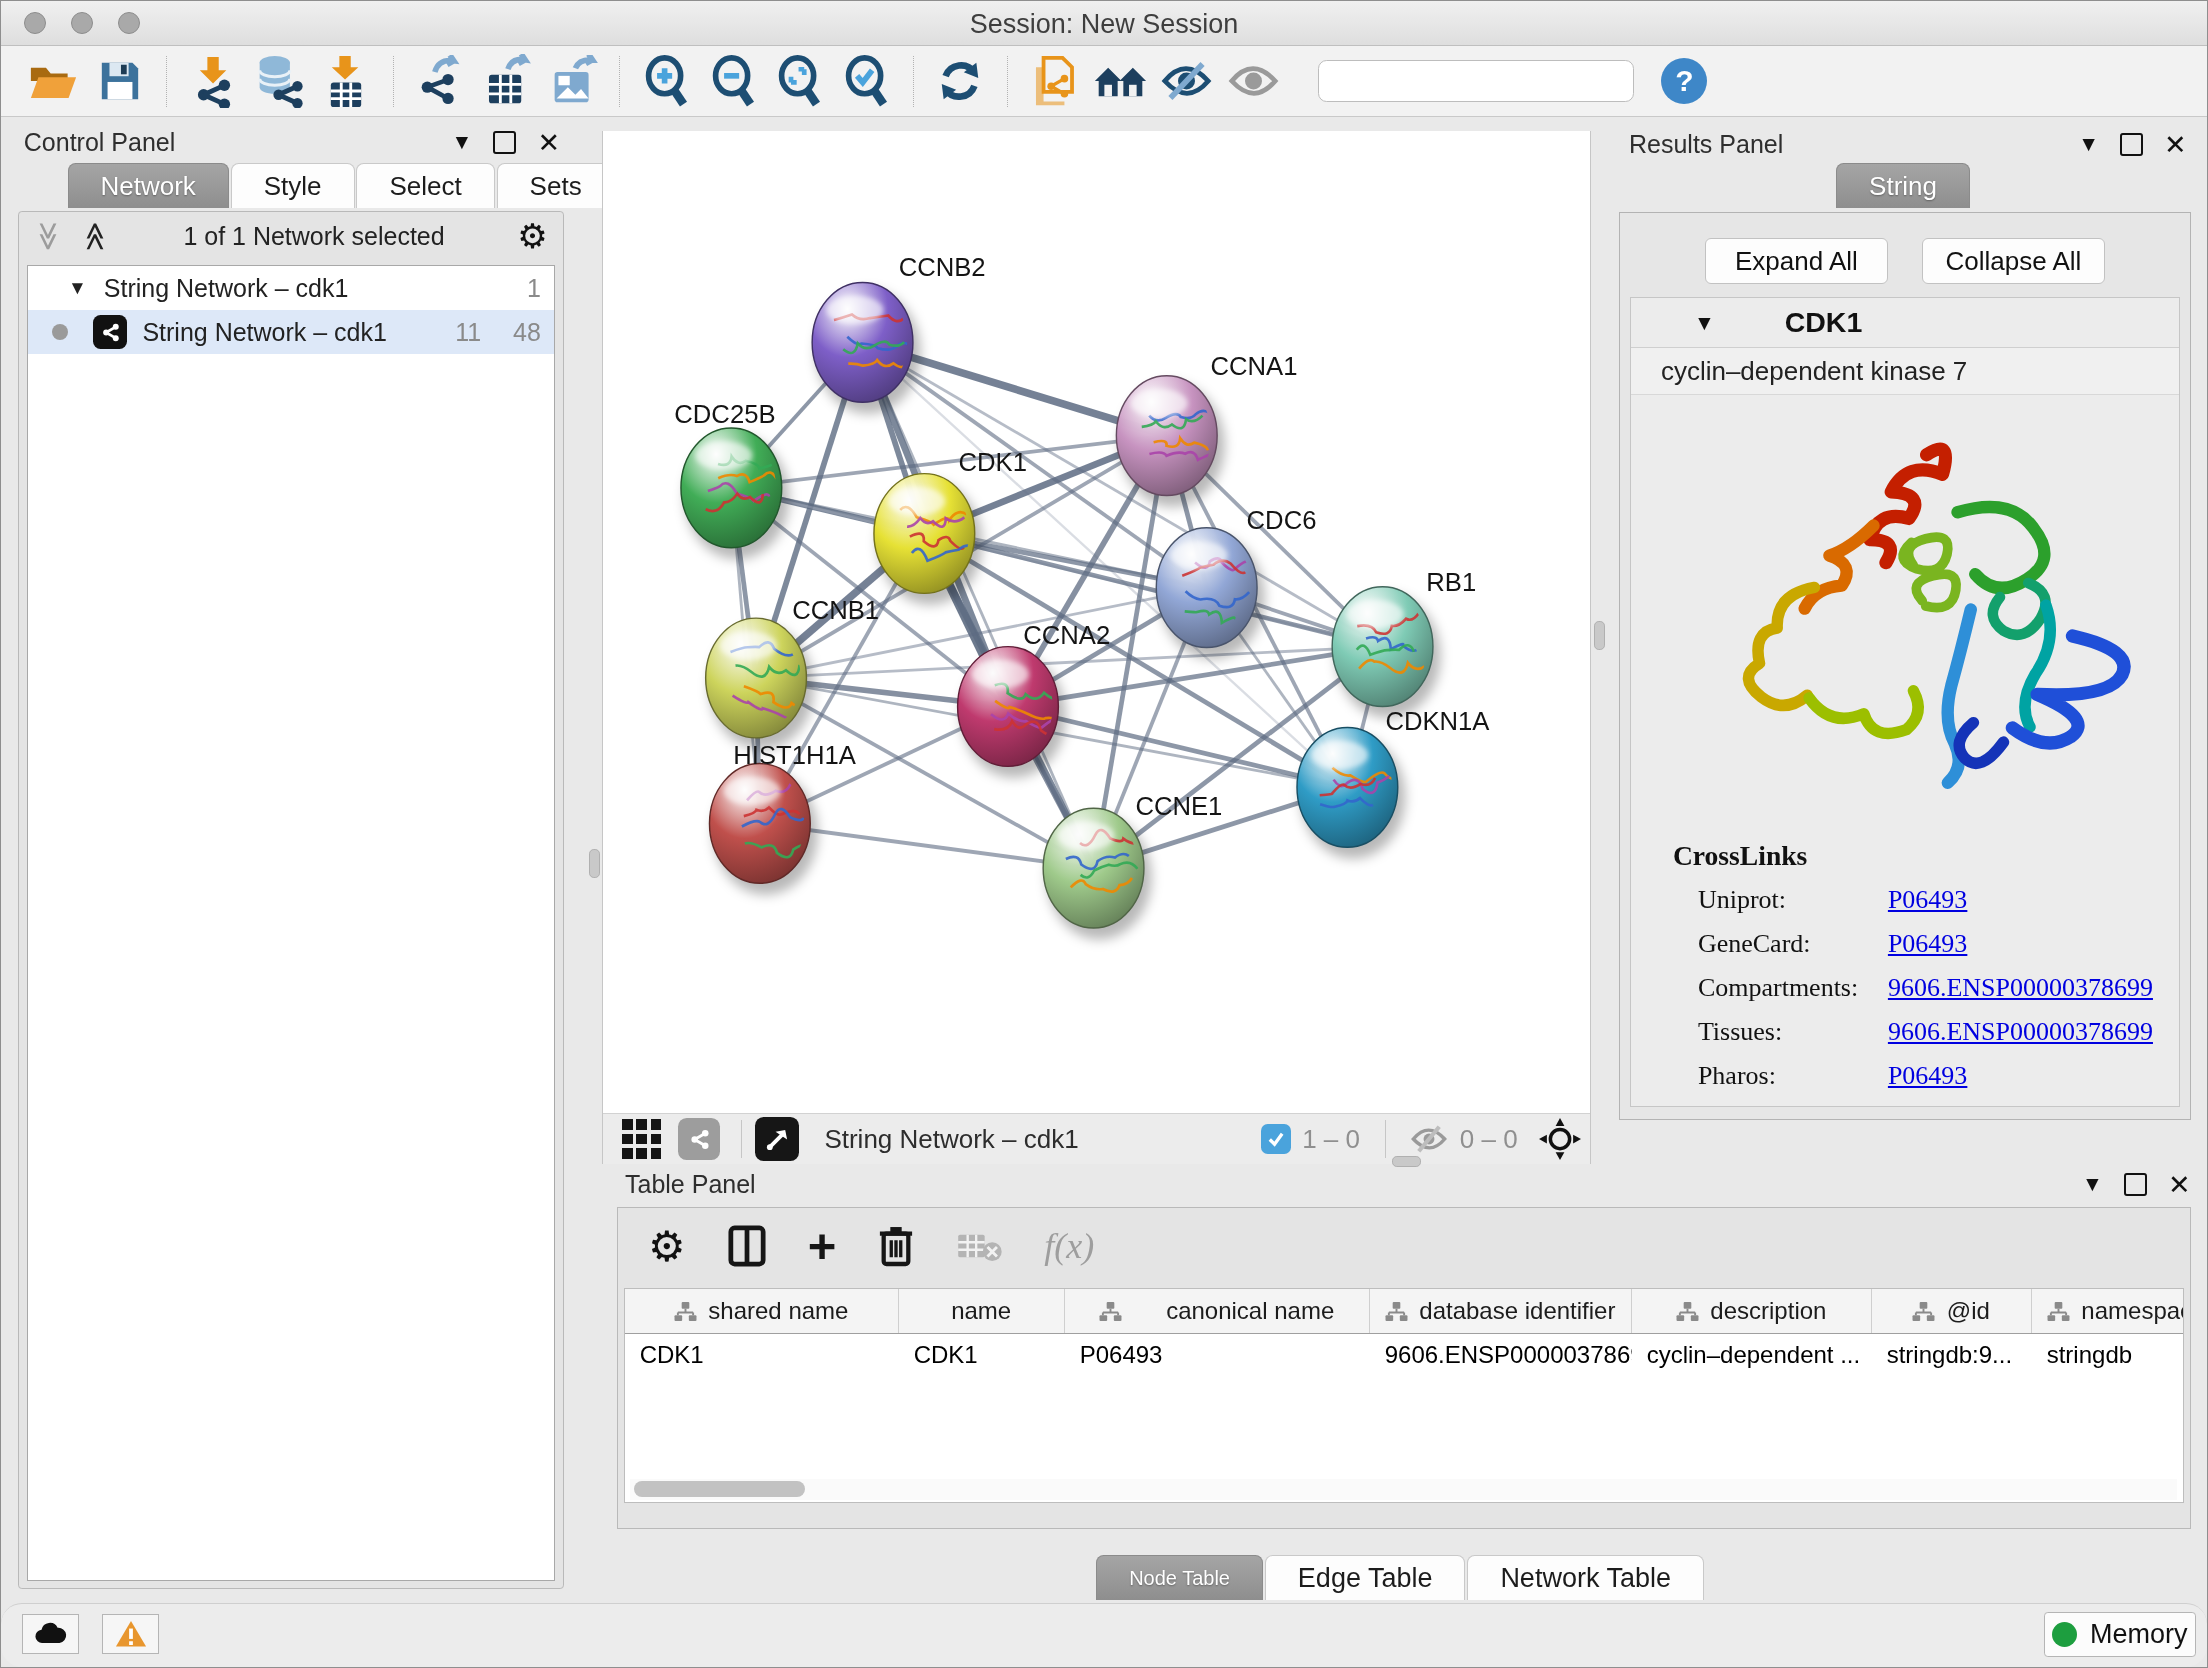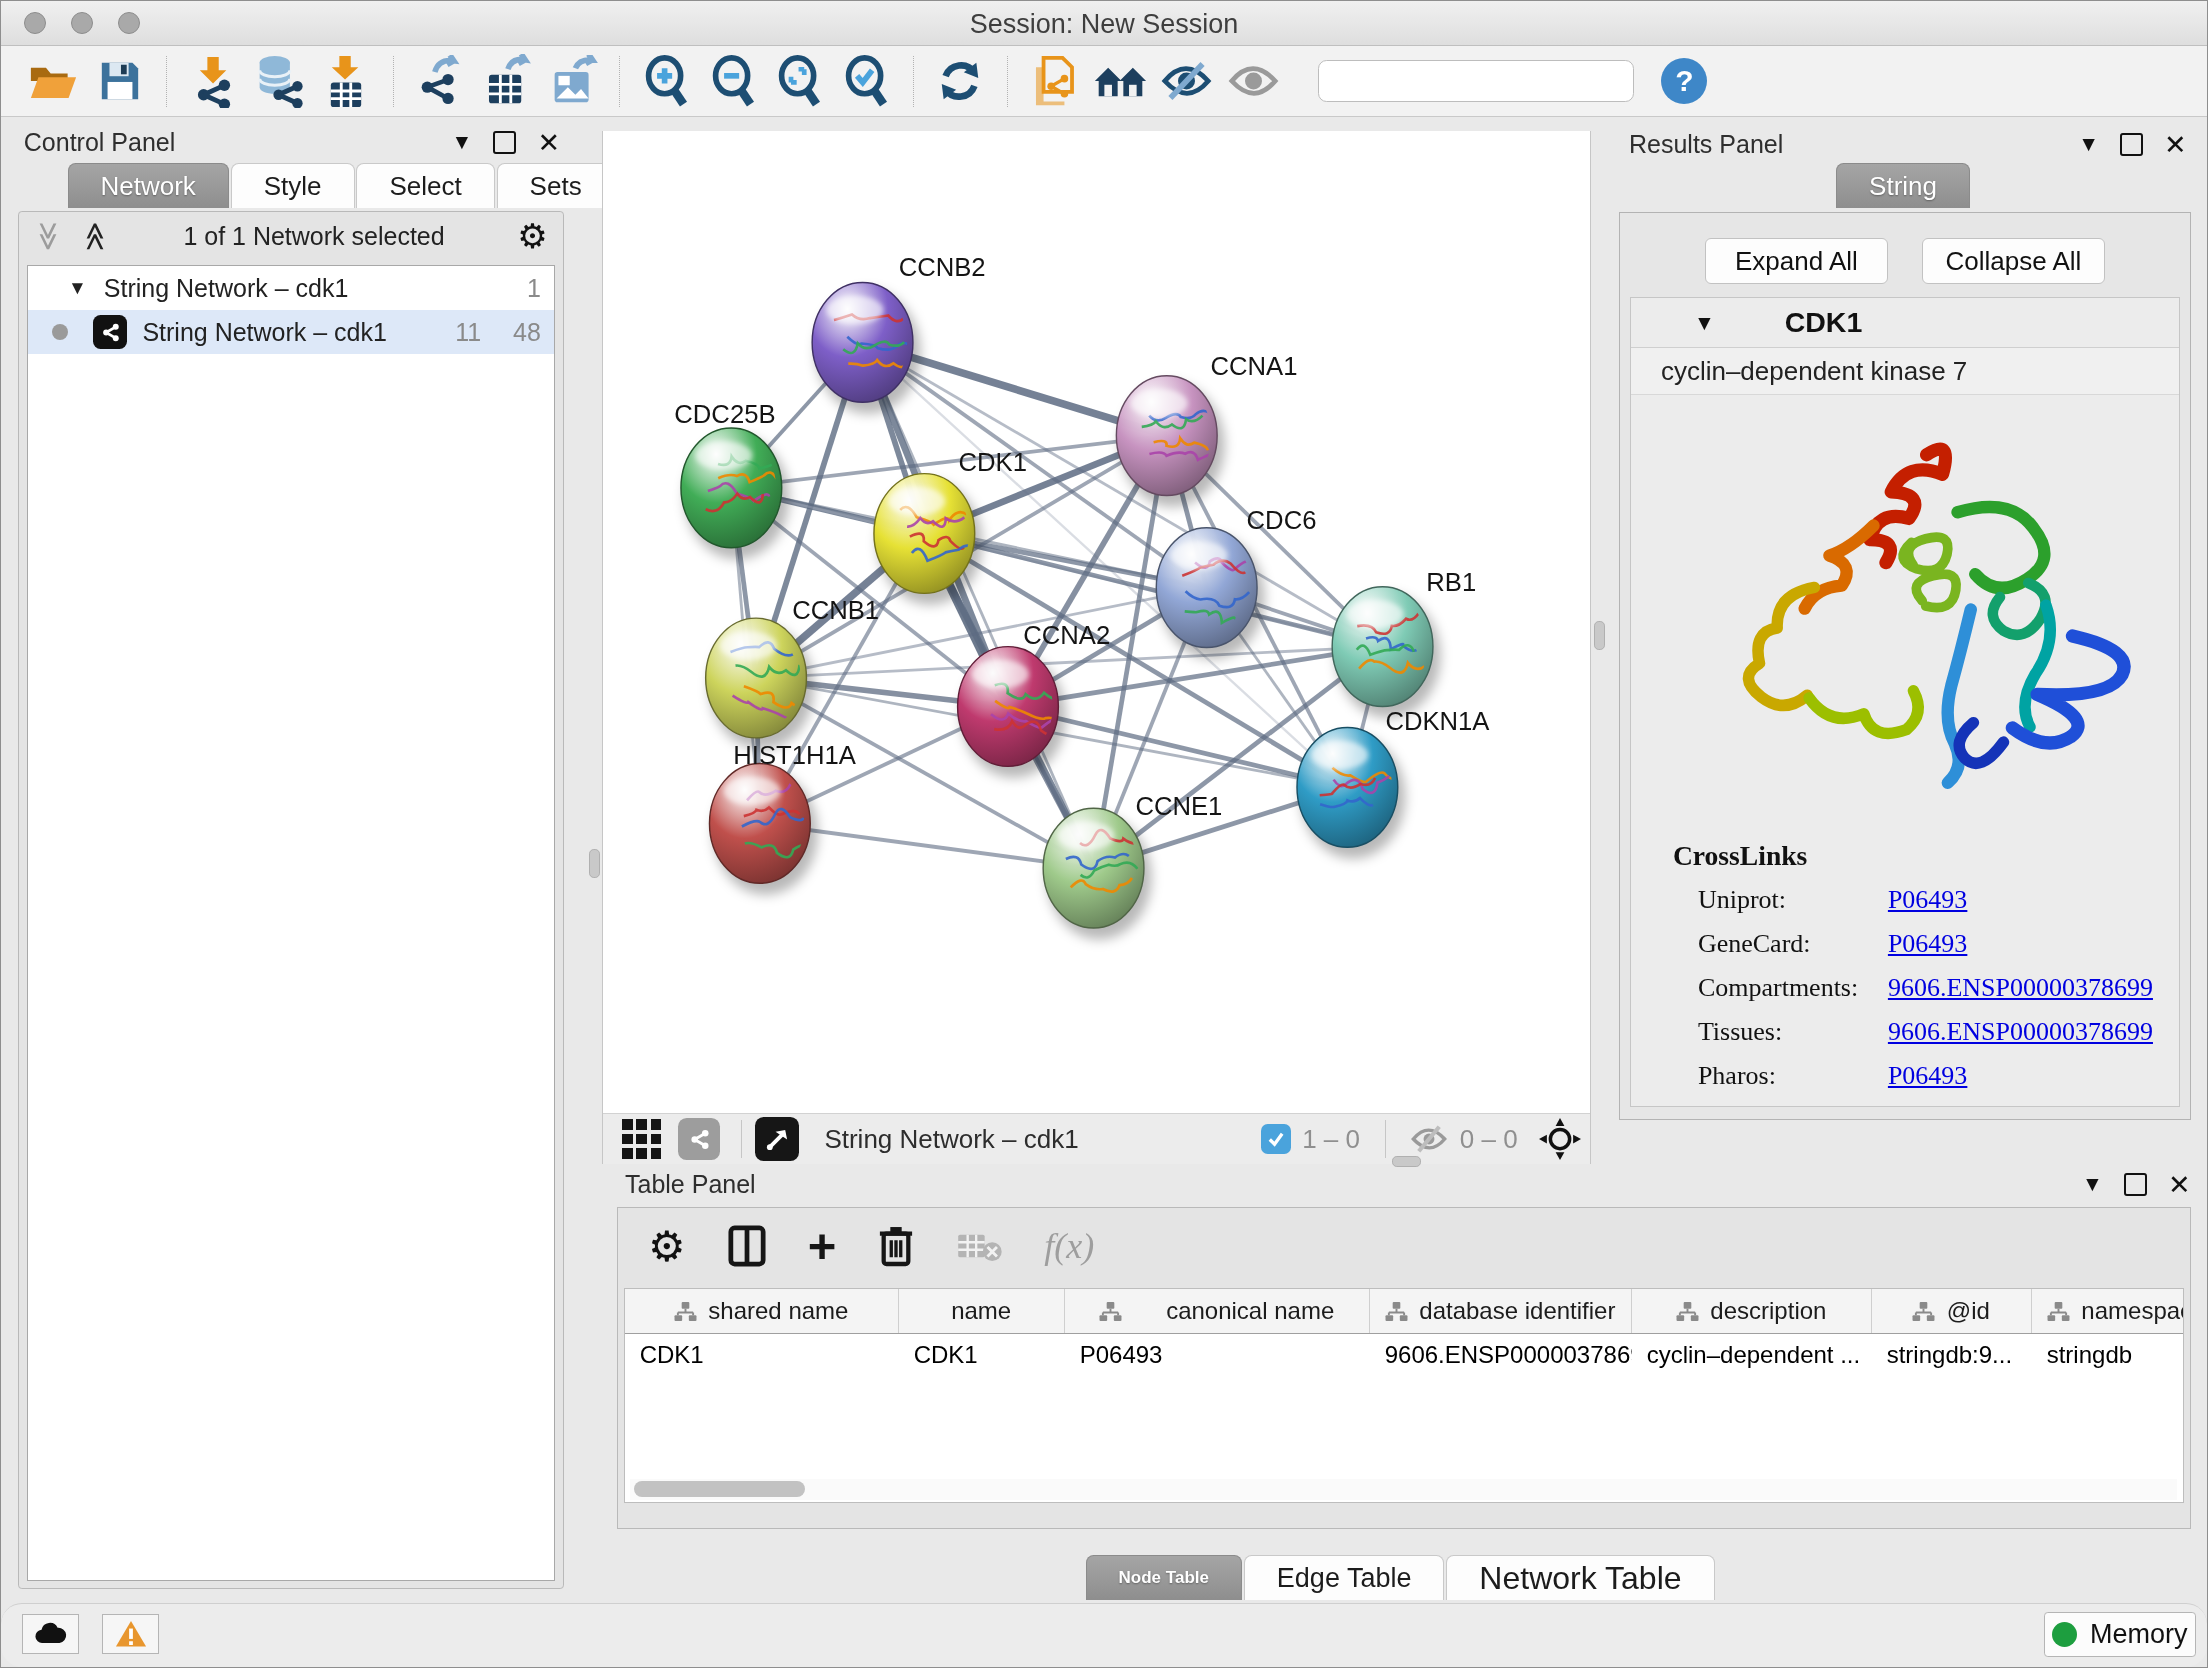--- a/index.html
+++ b/index.html
@@ -832,23 +832,23 @@
               <div class="td" style="width: 160px;">stringdb:9...</div>
               <div class="td" style="width: 190px;">stringdb</div>
             </div>
           </div>
         <div class="hscroll">
           <div class="hthumb"></div>
         </div>
       </div>
     </div>
     <div class="tbl-tabs" id="tbl-tabs">
-        <div class="tab active" style="font-size: 17px; font-weight: bold;">Node Table</div>
+        <div class="tab active" style="font-size: 20px;">Node Table</div>
         <div class="tab" style="font-size: 27px;">Edge Table</div>
-        <div class="tab" style="font-size: 32px;">Network Table</div>
+        <div class="tab" style="font-size: 27px;">Network Table</div>
       </div>
   </div>
 
   <div class="statusbar">
     <div class="sb-btn" style="left:21px">
       <svg width="34" height="23" viewBox="0 0 36 24">
         <path d="M9 22 a7 7 0 0 1 -1 -14 a9 9 0 0 1 17 -2 a6.5 6.5 0 0 1 2 16 Z" fill="#111"></path>
       </svg>
     </div>
     <div class="sb-btn" style="left:101px">

